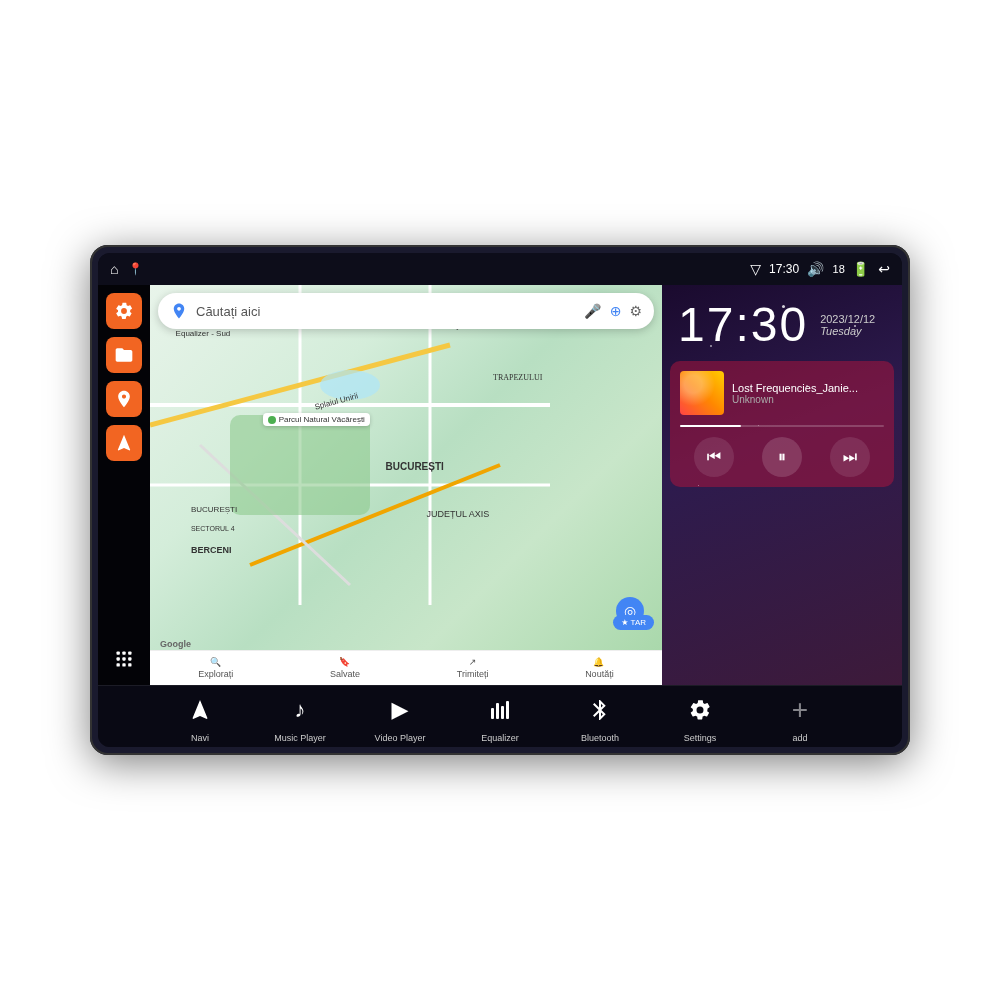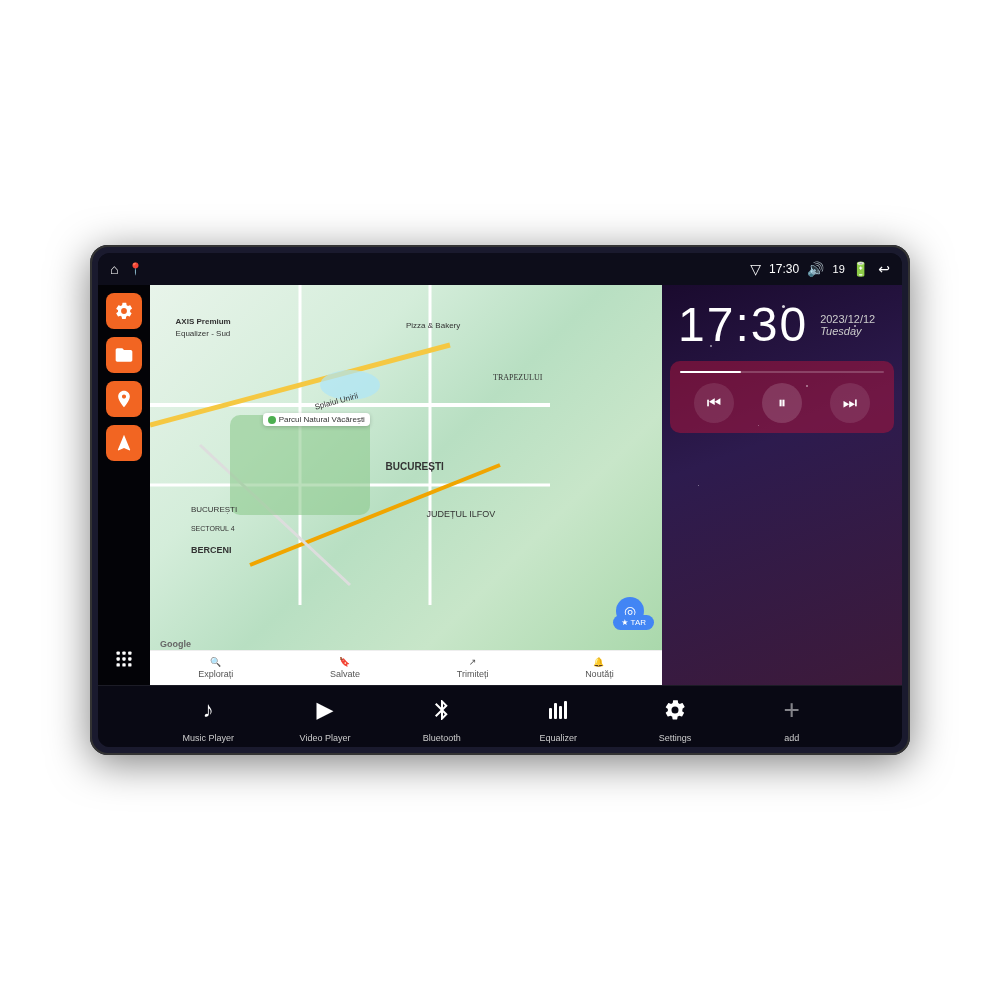--- a/index.html
+++ b/index.html
@@ -419,21 +419,21 @@
       <div class="status-left">
 
         <span class="status-icon">⌂</span>
 
         <span class="status-icon" style="font-size:12px;">📍</span>
       </div>
       <div class="status-right">
         <span class="status-icon">▽</span>
         <span class="status-time">17:30</span>
         <span class="status-icon">🔊</span>
-        <span style="font-size:11px;color:#fff;">19</span>
+        <span style="font-size:11px;color:#fff;">18</span>
         <span style="font-size:14px;color:#fff;">🔋</span>
         <span style="font-size:14px;color:#fff;cursor:pointer;">↩</span>
       </div>
     </div>
 
     <div class="main-content">
 
       <div class="left-sidebar">
         <div class="sidebar-btn orange">
           <svg viewBox="0 0 24 24">
@@ -497,36 +497,48 @@
             <div class="map-label" style="top:22%;left:67%;font-family:Liberation Serif, serif;">TRAPEZULUI</div>
 
             <div class="google-pin" style="top:32%;left:22%;">
               <div class="google-pin-dot" style="background:#4caf50;"></div>
               <span style="font-size:8px;color:#333;">Parcul Natural Văcărești</span>
             </div>
 
             <div class="map-label" style="top:44%;left:46%;font-weight:700;font-size:10px;">BUCUREȘTI</div>
             <div class="map-label" style="top:55%;left:8%;font-size:8px;">BUCUREȘTI</div>
             <div class="map-label" style="top:60%;left:8%;font-size:7px;">SECTORUL 4</div>
-            <div class="map-label" style="top:56%;left:54%;font-size:9px;">JUDEȚUL ILFOV</div>
+            <div class="map-label" style="top:56%;left:54%;font-size:9px;">JUDEȚUL AXIS</div>
             <div class="map-label" style="top:65%;left:8%;font-weight:600;font-size:9px;">BERCENI</div>
 
             <div class="map-label" style="top:28%;left:32%;transform:rotate(-15deg);font-size:8px;">Splaiul Unirii</div>
 
             <div style="position:absolute;right:18px;bottom:60px;background:#4285f4;border-radius:50%;width:28px;height:28px;display:flex;align-items:center;justify-content:center;cursor:pointer;">
               <span style="color:#fff;font-size:14px;">◎</span>
             </div>
 
             <div style="position:absolute;right:8px;bottom:55px;background:#4285f4;border-radius:16px;padding:3px 8px;font-size:8px;color:#fff;display:flex;align-items:center;gap:2px;">
               <span>★ TAR</span>
             </div>
 
             <div style="position:absolute;bottom:36px;left:10px;font-size:9px;color:#666;font-weight:600;">Google</div>
           </div>
 
+          <div class="map-search-overlay">
+            <div class="map-search-bar">
+
+              <svg class="google-maps-icon" viewBox="0 0 24 24">
+                <path d="M12 2C8.13 2 5 5.13 5 9c0 5.25 7 13 7 13s7-7.75 7-13c0-3.87-3.13-7-7-7zm0 9.5c-1.38 0-2.5-1.12-2.5-2.5s1.12-2.5 2.5-2.5 2.5 1.12 2.5 2.5-1.12 2.5-2.5 2.5z" fill="#4285f4"></path>
+              </svg>
+              <span class="search-text">Căutați aici</span>
+              <span style="color:#666;font-size:14px;cursor:pointer;">🎤</span>
+              <span style="color:#4285f4;font-size:14px;cursor:pointer;">⊕</span>
+              <span style="color:#666;font-size:14px;cursor:pointer;">⚙</span>
+            </div>
+          </div>
 
           <div class="map-bottom-bar">
             <div class="map-nav-item">
               <span class="map-nav-icon">🔍</span>
               <span style="font-size:9px;color:#555;">Explorați</span>
             </div>
             <div class="map-nav-item">
               <span class="map-nav-icon">🔖</span>
               <span style="font-size:9px;color:#555;">Salvate</span>
             </div>
@@ -555,75 +567,92 @@
 
           <div class="clock-section">
             <div class="clock-time">17:30</div>
             <div class="clock-date">
               <span class="clock-date-text">2023/12/12</span>
               <span class="clock-day">Tuesday</span>
             </div>
           </div>
 
           <div class="music-player">
+            <div class="music-info">
+              <div class="album-art">
+                <div class="album-art-inner"></div>
+              </div>
+              <div class="music-text">
+                <div class="music-title">Lost Frequencies_Janie...</div>
+                <div class="music-artist">Unknown</div>
+              </div>
+            </div>
             <div class="progress-bar">
               <div class="progress-fill"></div>
             </div>
             <div class="music-controls">
               <div class="ctrl-btn">⏮</div>
               <div class="ctrl-btn play">⏸</div>
               <div class="ctrl-btn">⏭</div>
             </div>
           </div>
         </div>
       </div>
 
     </div>
 
     <div class="bottom-full-bar">
       <div class="bottom-app-grid">
 
+        <div class="bottom-app-item">
+          <div class="bottom-app-icon blue-grad">
+            <svg width="24" height="24" viewBox="0 0 24 24">
+                <path d="M12 2L4.5 20.29l.71.71L12 18l6.79 3 .71-.71z" fill="#fff"></path>
+              </svg>
+          </div>
+          <span class="bottom-app-label">Navi</span>
+        </div>
 
         <div class="bottom-app-item">
           <div class="bottom-app-icon red-grad">
             <span style="color:#fff;font-size:22px;">♪</span>
           </div>
           <span class="bottom-app-label">Music Player</span>
         </div>
 
         <div class="bottom-app-item">
           <div class="bottom-app-icon purple-grad">
             <span style="color:#fff;font-size:22px;">▶</span>
           </div>
           <span class="bottom-app-label">Video Player</span>
         </div>
 
-
-        <div class="bottom-app-item">
-          <div class="bottom-app-icon blue2-grad">
-            <svg width="24" height="24" viewBox="0 0 24 24">
-              <path d="M17.71 7.71L12 2h-1v7.59L6.41 5 5 6.41 10.59 12 5 17.59 6.41 19 11 14.41V22h1l5.71-5.71-4.3-4.29 4.3-4.29zM13 5.83l1.88 1.88L13 9.59V5.83zm1.88 10.46L13 18.17v-3.76l1.88 1.88z" fill="#fff"></path>
-            </svg>
-          </div>
-          <span class="bottom-app-label">Bluetooth</span>
-        </div>
 
         <div class="bottom-app-item">
           <div class="bottom-app-icon teal-grad">
             <svg width="24" height="24" viewBox="0 0 24 24">
               <rect x="3" y="10" width="3" height="11" fill="#fff" rx="1"></rect>
               <rect x="8" y="5" width="3" height="16" fill="#fff" rx="1"></rect>
               <rect x="13" y="8" width="3" height="13" fill="#fff" rx="1"></rect>
               <rect x="18" y="3" width="3" height="18" fill="#fff" rx="1"></rect>
             </svg>
           </div>
           <span class="bottom-app-label">Equalizer</span>
         </div>
 
         <div class="bottom-app-item">
+          <div class="bottom-app-icon blue2-grad">
+            <svg width="24" height="24" viewBox="0 0 24 24">
+              <path d="M17.71 7.71L12 2h-1v7.59L6.41 5 5 6.41 10.59 12 5 17.59 6.41 19 11 14.41V22h1l5.71-5.71-4.3-4.29 4.3-4.29zM13 5.83l1.88 1.88L13 9.59V5.83zm1.88 10.46L13 18.17v-3.76l1.88 1.88z" fill="#fff"></path>
+            </svg>
+          </div>
+          <span class="bottom-app-label">Bluetooth</span>
+        </div>
+
+        <div class="bottom-app-item">
           <div class="bottom-app-icon orange2-grad">
             <svg width="24" height="24" viewBox="0 0 24 24">
               <path d="M12 15.5A3.5 3.5 0 018.5 12 3.5 3.5 0 0112 8.5a3.5 3.5 0 013.5 3.5 3.5 3.5 0 01-3.5 3.5m7.43-2.92c.04-.3.07-.6.07-.92s-.03-.63-.07-.93l2-1.56c.18-.14.23-.41.12-.61l-1.9-3.28c-.11-.2-.35-.27-.55-.2l-2.36.95c-.49-.38-1.01-.7-1.59-.94l-.36-2.51c-.04-.22-.24-.38-.46-.38h-3.8c-.22 0-.41.16-.45.38l-.36 2.51c-.58.24-1.1.56-1.59.94l-2.36-.95c-.2-.07-.44 0-.55.2L2.77 8.91c-.12.2-.07.47.12.61l2 1.56c-.04.3-.07.62-.07.93s.03.62.07.93l-2 1.56c-.19.14-.24.41-.12.61l1.9 3.28c.11.2.35.26.55.2l2.36-.95c.49.38 1.01.7 1.59.94l.36 2.51c.04.22.24.38.46.38h3.8c.22 0 .42-.16.46-.38l.36-2.51c.58-.24 1.1-.56 1.59-.94l2.36.95c.2.07.44 0 .55-.2l1.9-3.28c.12-.2.07-.47-.12-.61l-2-1.56z" fill="#fff"></path>
             </svg>
           </div>
           <span class="bottom-app-label">Settings</span>
         </div>
 
         <div class="bottom-app-item">
           <div class="bottom-app-icon gray-grad">

